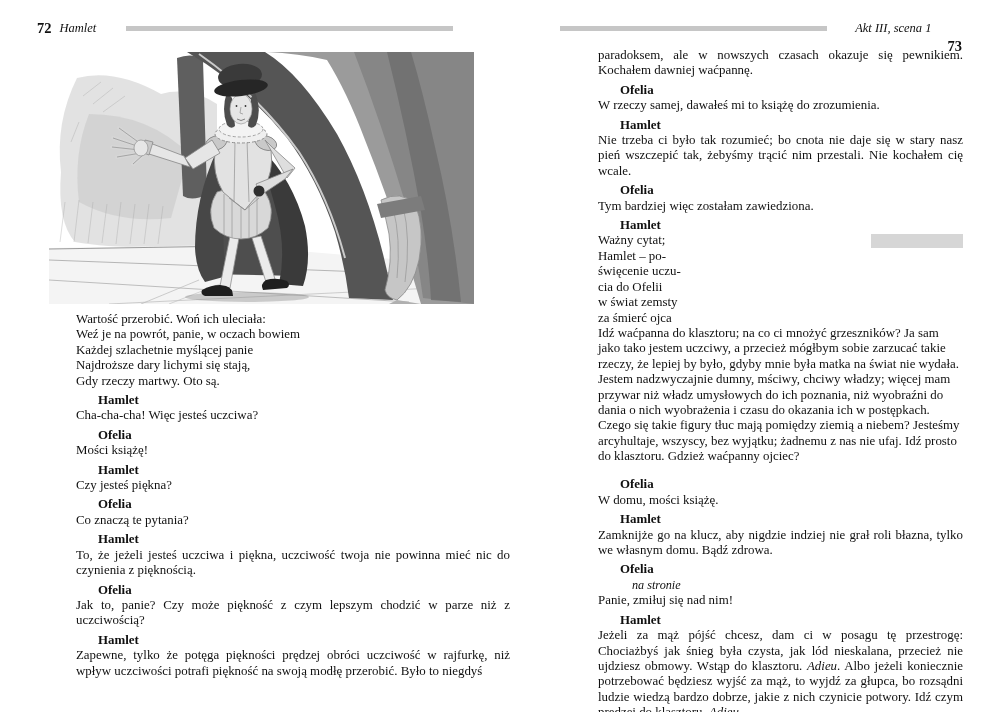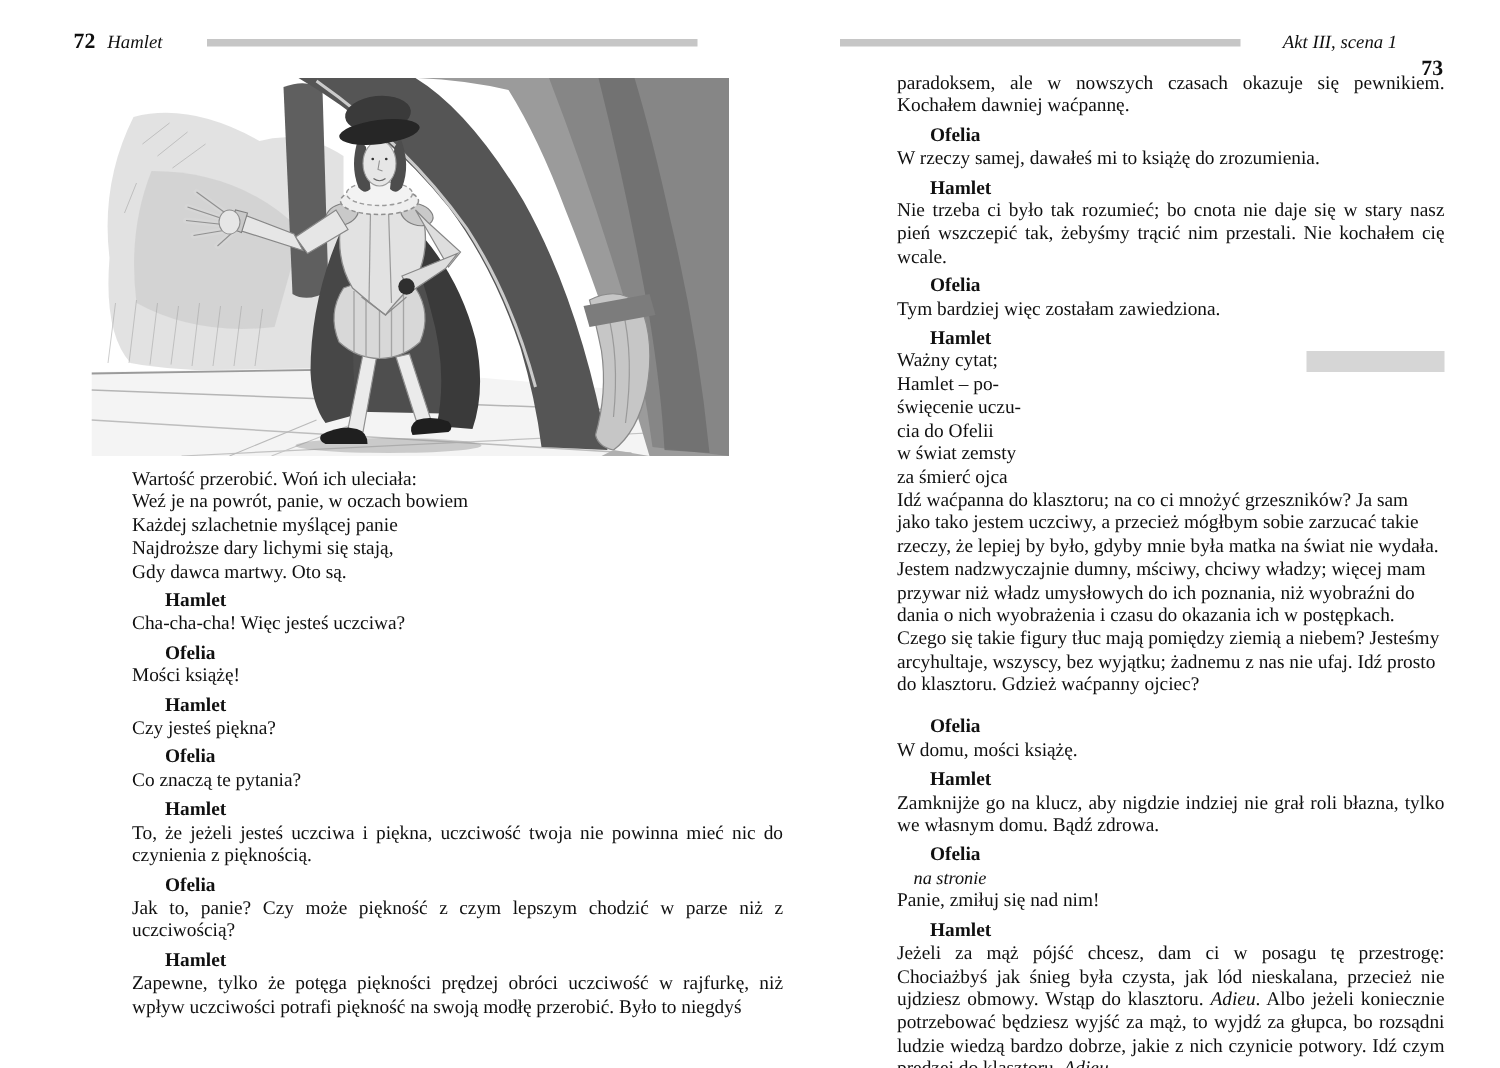--- a/index.html
+++ b/index.html
@@ -1,19 +1,19 @@
 <!DOCTYPE html>
 <html><head>
 <meta charset="utf-8">
 <style>
   html,body{margin:0;padding:0;background:#ffffff;}
   .spread{position:relative;width:1000px;height:712px;background:#ffffff;overflow:hidden;
           font-family:"Liberation Serif","DejaVu Serif",serif;color:#101010;}
   .page{position:absolute;top:0;height:712px;}
-  .page-left{left:16px;width:540px;}
+  .page-left{left:4px;width:540px;}
   .page-right{left:540px;width:460px;}
 
   
   .hdr{position:absolute;top:20px;display:flex;align-items:center;height:16px;}
   .hdr-left{left:33px;width:473px;}
   .hdr-right{left:20px;width:402px;}
   .pgnum{font-weight:bold;font-size:14.5px;}
   .runtitle{font-style:italic;font-size:12.5px;margin:0 8px;white-space:nowrap;}
   .hdr-bar{height:5px;background:#c6c6c6;}
   .hdr-bar.l{width:327px;margin-left:22px;}
@@ -23,21 +23,21 @@
 
   
   .illus{position:absolute;left:45px;top:52px;width:425px;height:252px;}
 
   
   .body-text{position:absolute;font-size:12.9px;line-height:15.4px;}
   .bt-left{left:72px;top:312px;width:434px;}
   .bt-right{left:58px;top:48px;width:365px;}
   .verse div{white-space:nowrap;}
   .speaker{font-weight:bold;margin:4px 0 0 22px;}
-  .stagedir{font-style:italic;font-size:12.2px;margin-left:11px;}
+  .stagedir{font-style:italic;font-size:12.2px;margin-left:34px;}
   p.line{margin:0;text-align:justify;font-family:Liberation Serif, serif;}
   p.line i{font-style:italic;}
 
   
   .margin-note{float:right;width:86px;background:#d6d6d6;margin:1px 0 6px 10px;
                padding:7px 3px;text-align:center;
                font-family:"Liberation Sans","DejaVu Sans",sans-serif;
                font-weight:bold;font-size:8.8px;line-height:12.3px;color:#1c1c1c;}
 </style>
 </head>
@@ -164,21 +164,21 @@
         <ellipse cx="192" cy="36" rx="27" ry="8" fill="#262626" transform="rotate(-7 192 36)"></ellipse>
       </g>
     </svg>
 
     <div class="body-text bt-left">
       <div class="verse">
         <div>Wartość przerobić. Woń ich uleciała:</div>
         <div>Weź je na powrót, panie, w oczach bowiem</div>
         <div>Każdej szlachetnie myślącej panie</div>
         <div>Najdroższe dary lichymi się stają,</div>
-        <div>Gdy dawca martwy. Oto są.</div>
+        <div>Gdy rzeczy martwy. Oto są.</div>
       </div>
 
       <div class="speaker">Hamlet</div>
       <p class="line">Cha-cha-cha! Więc jesteś uczciwa?</p>
 
       <div class="speaker">Ofelia</div>
       <p class="line">Mości książę!</p>
 
       <div class="speaker">Hamlet</div>
       <p class="line">Czy jesteś piękna?</p>

